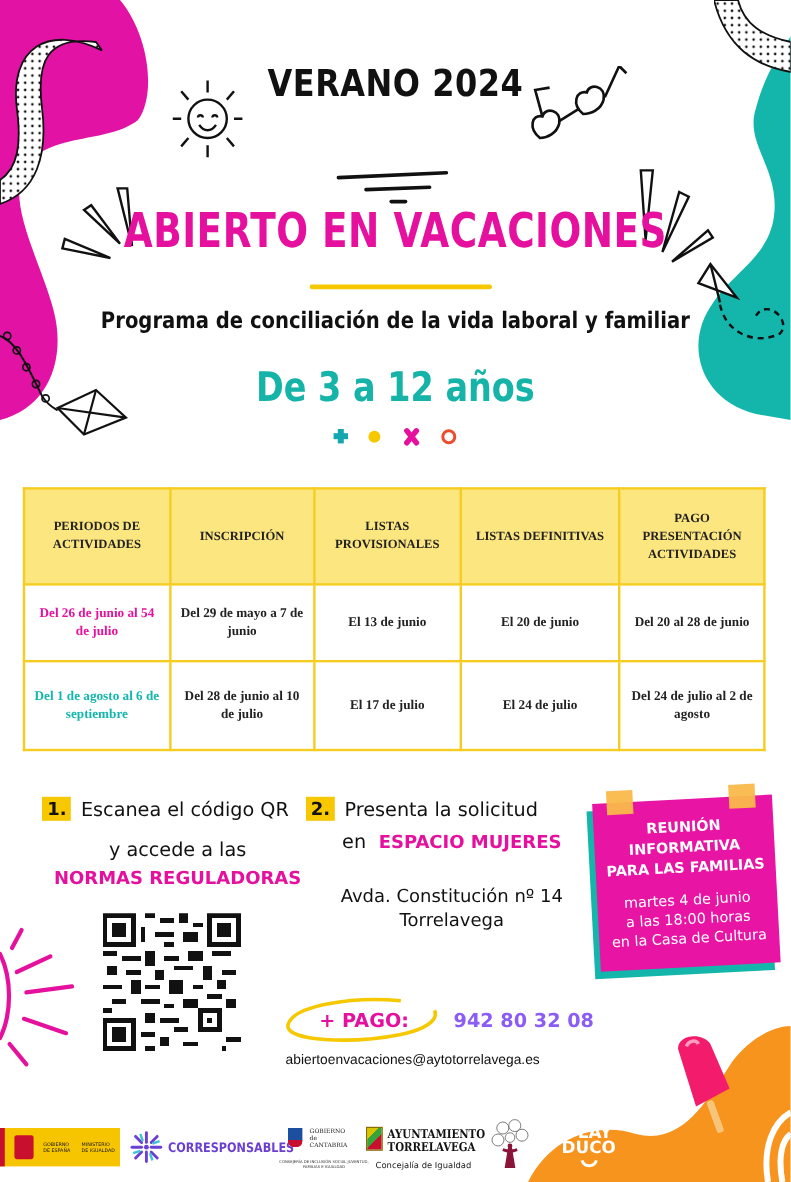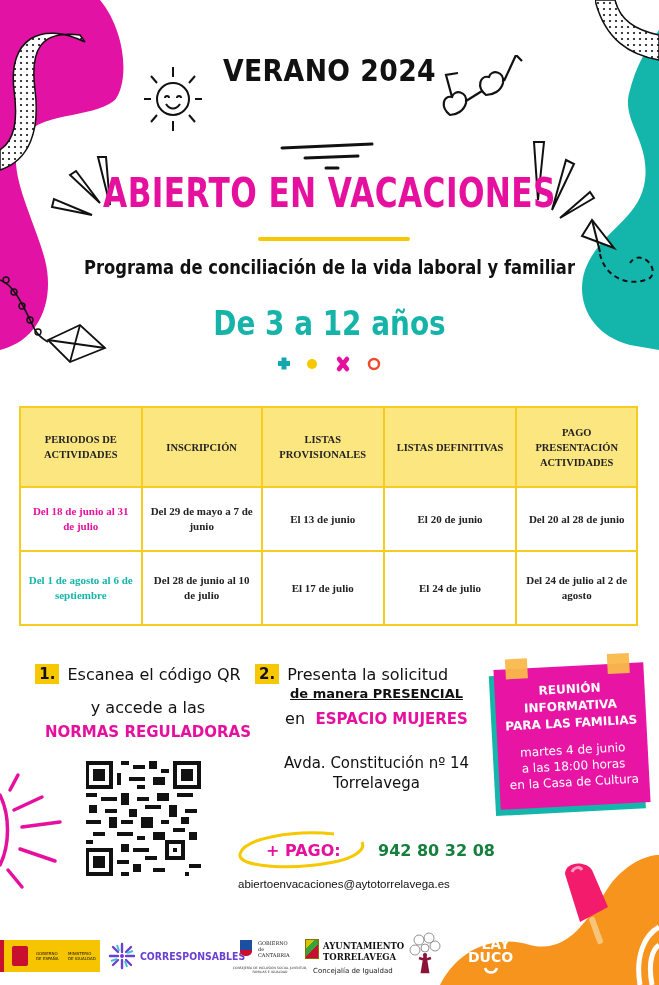--- a/index.html
+++ b/index.html
@@ -51,21 +51,21 @@
   .note {
     left: 497px; top: 666px; width: 150px; height: 140px;
     background: #e815a4; transform: rotate(-3deg);
     box-shadow: -5px 6px 0 #14b6ac;
     color: #fff; text-align: center; font-family: "DejaVu Sans", sans-serif;
   }
   .note .tape { position: absolute; top: -10px; width: 22px; height: 20px; background: #f9b94a; opacity: 0.95; }
   .note-head { font-weight: bold; font-size: 12px; line-height: 17px; margin-top: 15px; }
   .note-body { font-size: 12px; line-height: 16px; margin-top: 10px; }
   .info-label { font-family: "DejaVu Sans", sans-serif; font-weight: bold; color: #e5119e; font-size: 16px; }
-  .phone { font-family: "DejaVu Sans", sans-serif; font-weight: bold; font-size: 16px; color: #15803d; }
+  .phone { font-family: "DejaVu Sans", sans-serif; font-weight: bold; font-size: 16px; color: #8b5cf6; }
   .email { font-family: Liberation Sans, sans-serif; font-size: 11.5px; color: #111; }
   .logo-text { font-family: "DejaVu Sans", sans-serif; }
 </style>
 </head>
 <body>
 
 <svg class="blob" style="left:0;top:0" width="140" height="360" viewBox="0 0 140 360">
   <path d="M0 0 L100 0 C125 30 130 80 115 100 C90 120 40 110 20 140 C5 170 35 220 45 260 C55 300 40 340 0 350 Z" fill="#e212a4"></path>
 </svg>
 <svg class="blob" style="left:0;top:30" width="90" height="150" viewBox="0 0 90 150">
@@ -194,21 +194,21 @@
     <tr>
       <th style="width:125px">PERIODOS DE ACTIVIDADES</th>
       <th style="width:124px">INSCRIPCIÓN</th>
       <th style="width:124px">LISTAS PROVISIONALES</th>
       <th style="width:138px">LISTAS DEFINITIVAS</th>
       <th style="width:123px">PAGO PRESENTACIÓN ACTIVIDADES</th>
     </tr>
   </thead>
   <tbody>
     <tr class="row1">
-      <td class="c-pink">Del 18 de junio al 31 de julio</td>
+      <td class="c-pink">Del 26 de junio al 54 de julio</td>
       <td>Del 29 de mayo a 7 de junio</td>
       <td>El 13 de junio</td>
       <td>El 20 de junio</td>
       <td>Del 20 al 28 de junio</td>
     </tr>
     <tr class="row2">
       <td class="c-teal">Del 1 de agosto al 6 de septiembre</td>
       <td>Del 28 de junio al 10 de julio</td>
       <td>El 17 de julio</td>
       <td>El 24 de julio</td>
@@ -284,21 +284,20 @@
       <rect x="9" y="28" width="2" height="1"></rect>
       <rect x="25" y="28" width="1" height="1"></rect>
   </g>
 </svg>
 
 <div class="abs" style="left:255px;top:664px;width:225px;">
   <div style="display:flex;align-items:center;gap:8px;">
     <span class="step-num">2.</span>
     <span class="step-text">Presenta la solicitud</span>
   </div>
-  <div style="text-align:center;margin-left:18px;margin-top:2px;font-family:'DejaVu Sans',sans-serif;font-weight:bold;font-size:13px;text-decoration:underline;">de manera PRESENCIAL</div>
   <div style="text-align:center;margin-left:18px;margin-top:8px;">
     <span class="step-text">en</span>
     <span class="pink-bold" style="margin-left:6px;">ESPACIO MUJERES</span>
   </div>
   <div class="step-text" style="margin-left:18px;margin-top:26px;font-size:15px;">Avda. Constitución nº 14</div>
   <div class="step-text" style="margin-left:18px;margin-top:2px;font-size:15px;">Torrelavega</div>
 </div>
 
 <div class="abs note">
   <div class="tape" style="left:12px;"></div>

